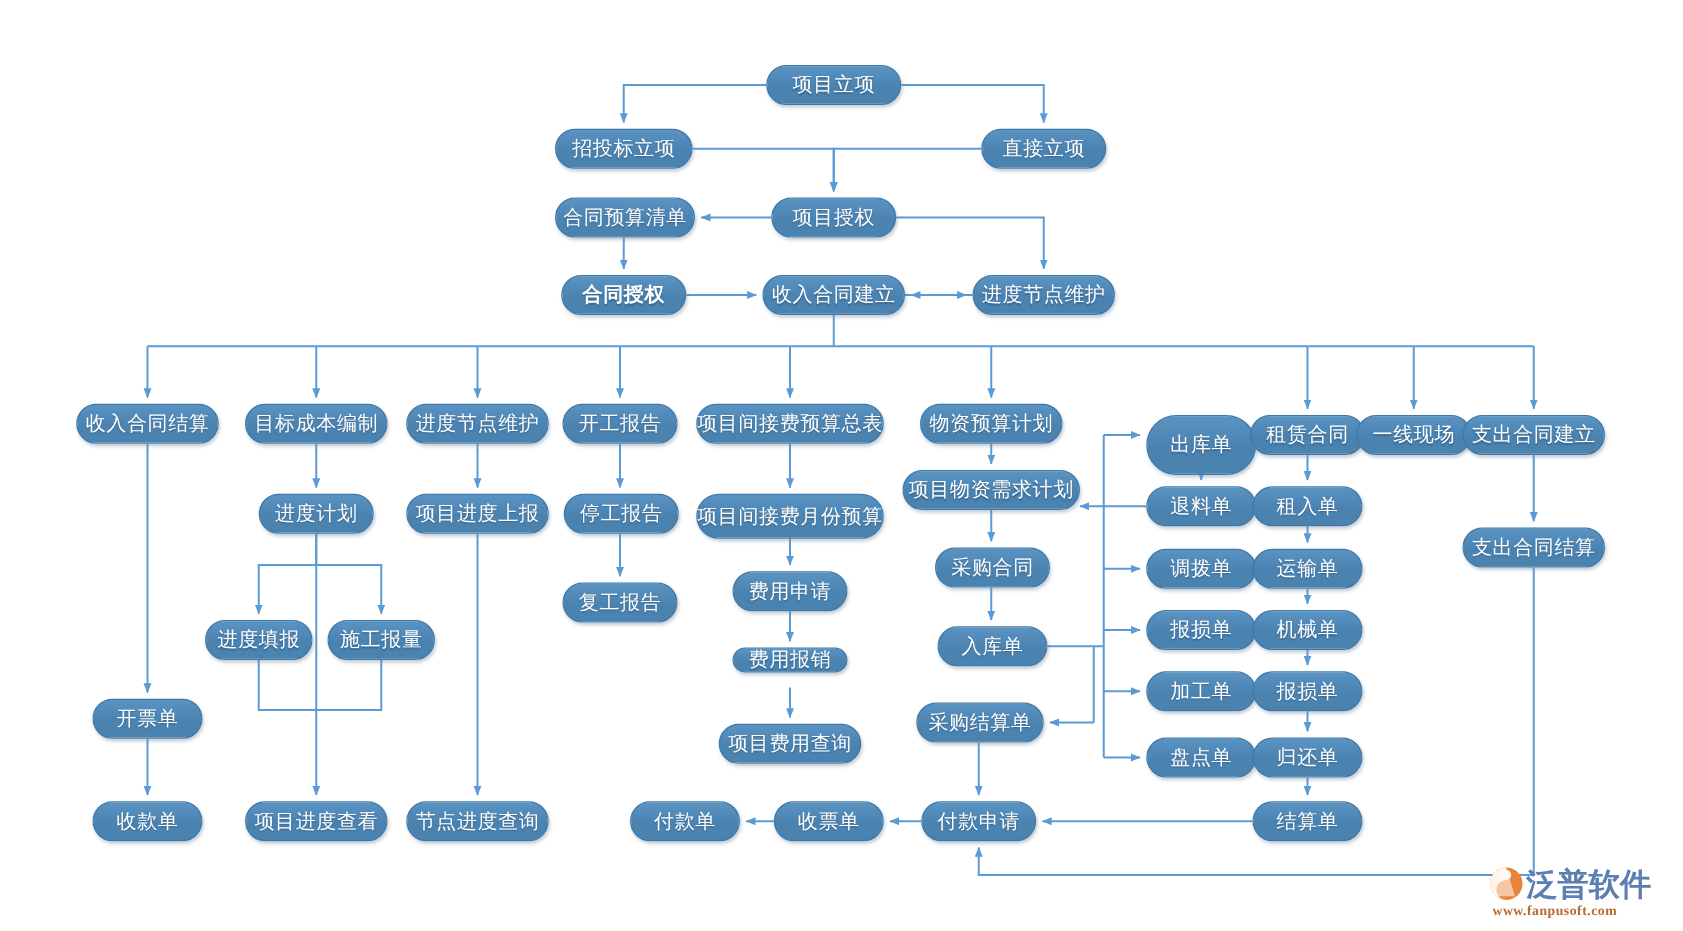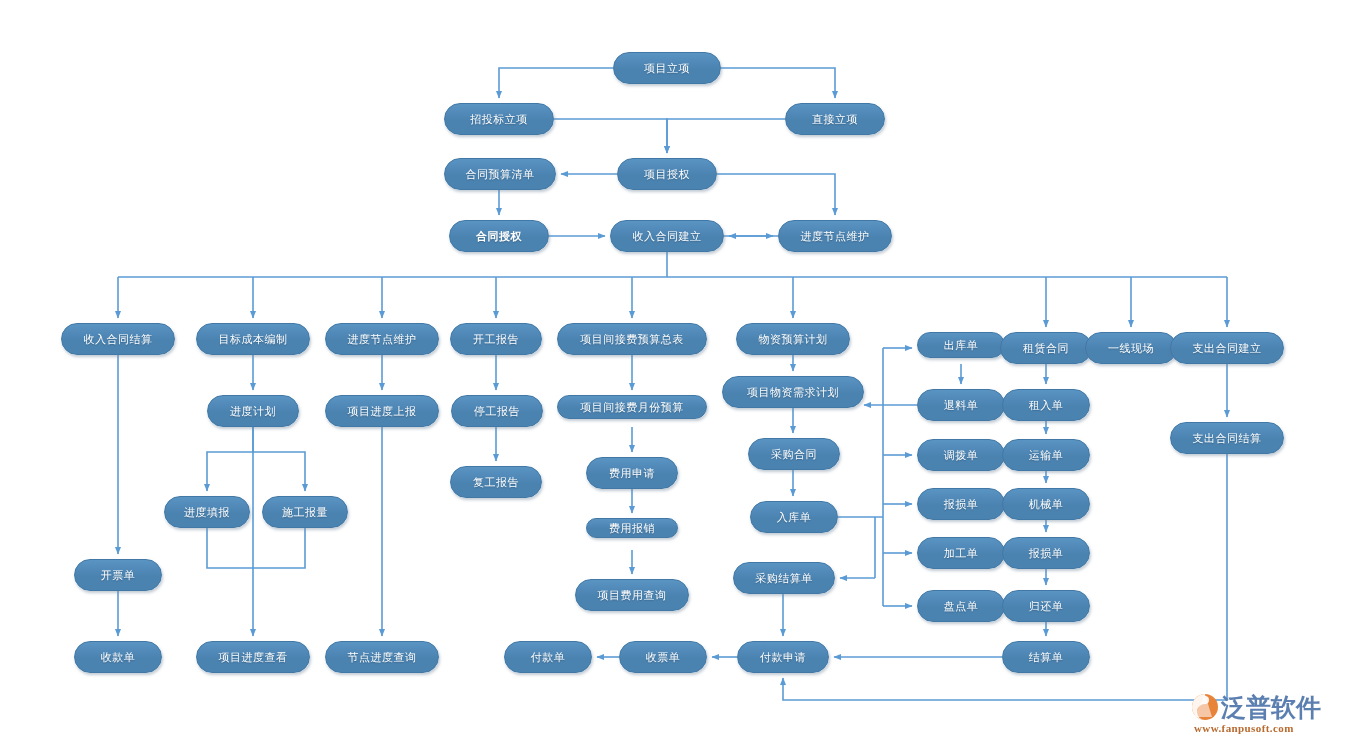--- a/index.html
+++ b/index.html
@@ -7,21 +7,21 @@
   #stage{position:relative;width:1346px;height:745px;background:#fff;overflow:hidden;}
   #wire{position:absolute;left:0;top:0;width:1346px;height:745px;}
   .node{
     position:absolute;
     box-sizing:border-box;
     display:flex;align-items:center;justify-content:center;
     color:#ffffff;
     background:linear-gradient(to bottom,#5a94c3 0%,#4a82b0 55%,#4a82b0 100%);
     border:1px solid #4178a6;
     border-radius:999px;
-    font-size:11px;
+    font-size:16px;
     letter-spacing:0.5px;
     white-space:nowrap;
     box-shadow:1px 2px 3px rgba(120,140,160,0.45);
     text-shadow:0 1px 1px rgba(40,70,95,0.45);
     z-index:5;
   }
   #logo{position:absolute;right:8px;bottom:6px;width:150px;height:52px;z-index:9;}
   .lg-txt{font-size:25px;font-weight:bold;fill:#5b7fb0;font-family:"DejaVu Sans",sans-serif;}
   .lg-url{font-size:11px;font-weight:bold;fill:#b96a2e;font-family:"Liberation Serif",serif;letter-spacing:0.4px;}
 </style>
@@ -163,33 +163,33 @@
       <div class="node" style="left: 164px; top: 496px; width: 86px; height: 32px;">进度填报</div>
       <div class="node" style="left: 262px; top: 496px; width: 86px; height: 32px;">施工报量</div>
       <div class="node" style="left: 196px; top: 641px; width: 114px; height: 32px;">项目进度查看</div>
       <div class="node" style="left: 325px; top: 323px; width: 114px; height: 32px;">进度节点维护</div>
       <div class="node" style="left: 325px; top: 395px; width: 114px; height: 32px;">项目进度上报</div>
       <div class="node" style="left: 325px; top: 641px; width: 114px; height: 32px;">节点进度查询</div>
       <div class="node" style="left: 450px; top: 323px; width: 92px; height: 32px;">开工报告</div>
       <div class="node" style="left: 451px; top: 395px; width: 92px; height: 32px;">停工报告</div>
       <div class="node" style="left: 450px; top: 466px; width: 92px; height: 32px;">复工报告</div>
       <div class="node" style="left: 557px; top: 323px; width: 150px; height: 32px;">项目间接费预算总表</div>
-      <div class="node" style="left: 557px; top: 395px; width: 150px; height: 24px;">项目间接费月份预算</div>
+      <div class="node" style="left: 557px; top: 395px; width: 150px; height: 36px;">项目间接费月份预算</div>
       <div class="node" style="left: 586px; top: 457px; width: 92px; height: 32px;">费用申请</div>
       <div class="node" style="left: 586px; top: 518px; width: 92px; height: 20px;">费用报销</div>
       <div class="node" style="left: 575px; top: 579px; width: 114px; height: 32px;">项目费用查询</div>
       <div class="node" style="left: 504px; top: 641px; width: 88px; height: 32px;">付款单</div>
       <div class="node" style="left: 619px; top: 641px; width: 88px; height: 32px;">收票单</div>
       <div class="node" style="left: 736px; top: 323px; width: 114px; height: 32px;">物资预算计划</div>
       <div class="node" style="left: 722px; top: 376px; width: 142px; height: 32px;">项目物资需求计划</div>
       <div class="node" style="left: 748px; top: 438px; width: 92px; height: 32px;">采购合同</div>
       <div class="node" style="left: 750px; top: 501px; width: 88px; height: 32px;">入库单</div>
       <div class="node" style="left: 733px; top: 562px; width: 102px; height: 32px;">采购结算单</div>
       <div class="node" style="left: 737px; top: 641px; width: 92px; height: 32px;">付款申请</div>
-      <div class="node" style="left: 917px; top: 332px; width: 88px; height: 26px;">出库单</div>
+      <div class="node" style="left: 917px; top: 332px; width: 88px; height: 48px;">出库单</div>
       <div class="node" style="left: 917px; top: 389px; width: 88px; height: 32px;">退料单</div>
       <div class="node" style="left: 917px; top: 439px; width: 88px; height: 32px;">调拨单</div>
       <div class="node" style="left: 917px; top: 488px; width: 88px; height: 32px;">报损单</div>
       <div class="node" style="left: 917px; top: 537px; width: 88px; height: 32px;">加工单</div>
       <div class="node" style="left: 917px; top: 590px; width: 88px; height: 32px;">盘点单</div>
       <div class="node" style="left: 1000px; top: 332px; width: 92px; height: 32px;">租赁合同</div>
       <div class="node" style="left: 1002px; top: 389px; width: 88px; height: 32px;">租入单</div>
       <div class="node" style="left: 1002px; top: 439px; width: 88px; height: 32px;">运输单</div>
       <div class="node" style="left: 1002px; top: 488px; width: 88px; height: 32px;">机械单</div>
       <div class="node" style="left: 1002px; top: 537px; width: 88px; height: 32px;">报损单</div>

